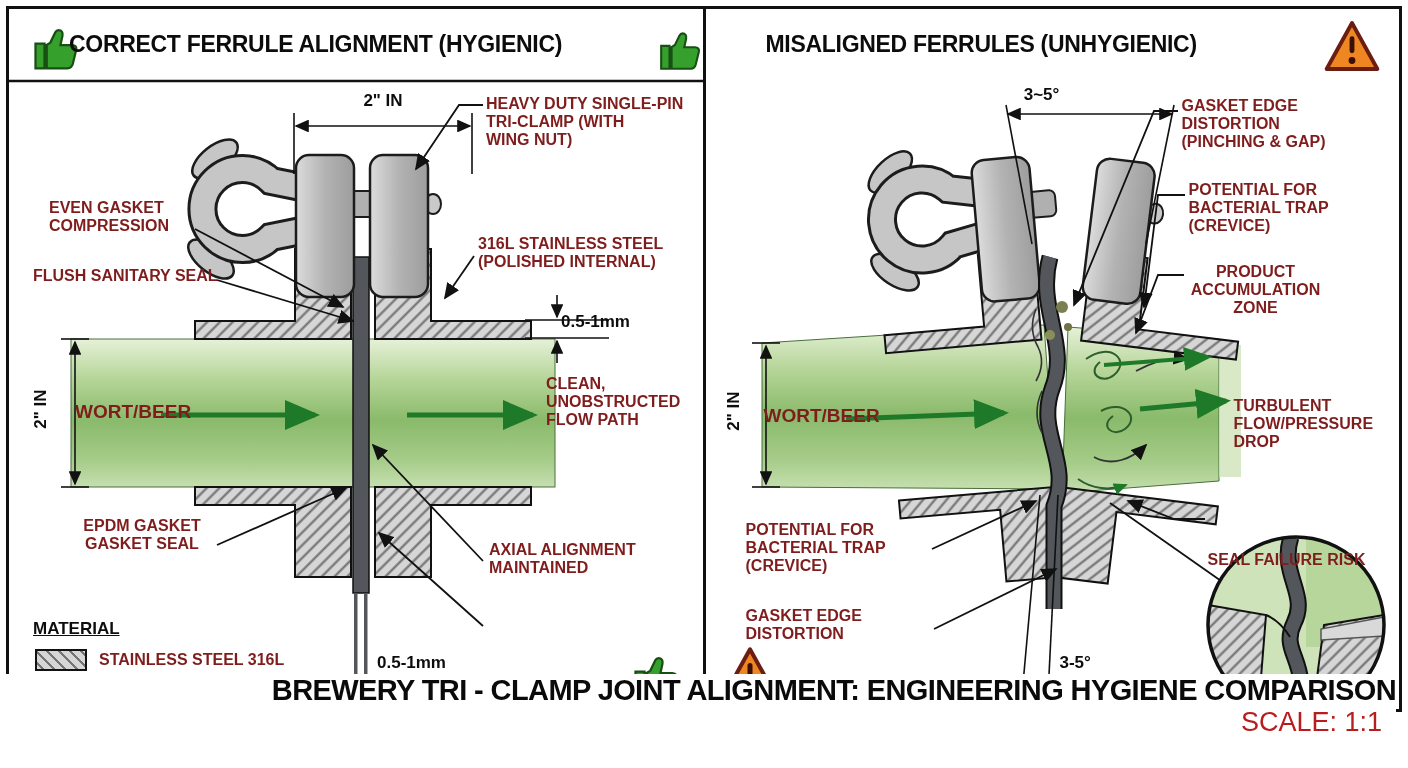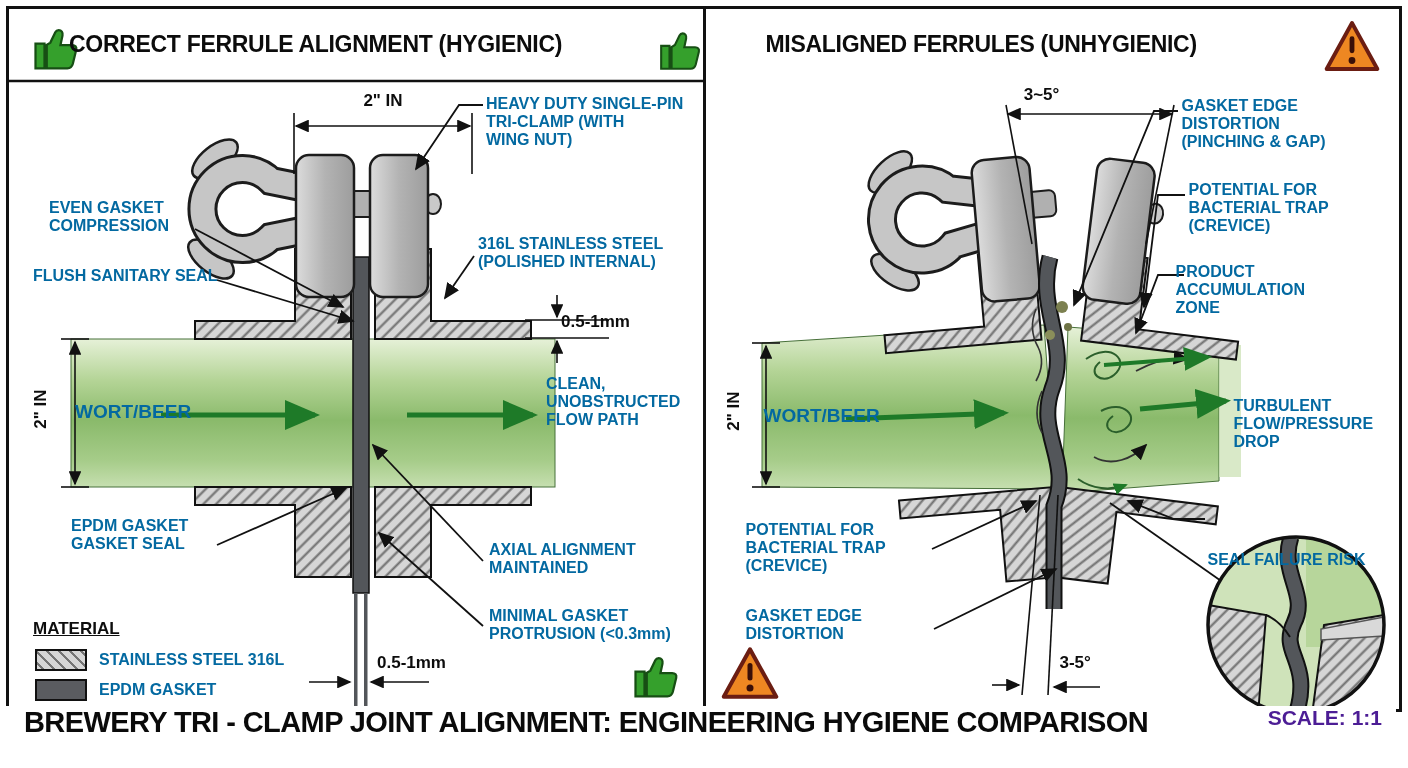--- a/index.html
+++ b/index.html
@@ -3,36 +3,36 @@
 <meta charset="utf-8">
 <style>
   html,body{margin:0;padding:0;background:#fff;width:1408px;height:768px;overflow:hidden;
     font-family:"Liberation Sans","DejaVu Sans",sans-serif;}
   .board{position:absolute;left:6px;top:6px;width:1390px;height:700px;border:3px solid #111;
     display:flex;background:#fff;}
   .panel{position:relative;flex:1 1 0;overflow:hidden;}
   .panel.right{border-left:3px solid #111;}
   .ptitle{position:absolute;top:22px;left:60px;right:60px;
     font-size:23px;font-weight:bold;letter-spacing:-.3px;color:#0c0c0c;white-space:nowrap;}
-  .lbl{position:absolute;font-weight:bold;font-size:16px;line-height:1.13;white-space:pre-line;color:#0369a1;}
+  .lbl{position:absolute;font-weight:bold;font-size:16px;line-height:1.13;white-space:pre-line;color:#7f1d1d;}
   .dim{position:absolute;font-weight:bold;font-size:17px;color:#0d0d0d;white-space:nowrap;}
   .big{font-size:19px;}
   .ra{text-align:left;}
-  .ca{text-align:left;}
+  .ca{text-align:center;}
   .vdim{transform:rotate(-90deg);transform-origin:center center;text-align:center;width:80px;}
   .icon{position:absolute;}
   svg.draw{position:absolute;left:0;top:0;}
   .legend-title{position:absolute;font-size:17px;font-weight:bold;text-decoration:underline;color:#0d0d0d;}
   .swatch{position:absolute;width:52px;height:22px;border:2px solid #111;box-sizing:border-box;}
   .swatch.hatched{background:repeating-linear-gradient(45deg,#d6d6d6 0 3px,#757575 3px 5px,#d6d6d6 5px 8px);}
   .swatch.solid{background:#5a5c60;}
-  .footer{position:absolute;left:6px;top:706px;width:1390px;height:50px;display:flex;
-    align-items:flex-start;justify-content:space-between;background:#fff;}
+  .footer{position:absolute;left:6px;top:674px;width:1390px;height:50px;display:flex;
+    align-items:flex-end;justify-content:space-between;background:#fff;flex-direction:column;}
   .ftitle{font-size:29px;font-weight:bold;letter-spacing:-.6px;color:#0a0a0a;padding-left:18px;white-space:nowrap;}
-  .fscale{font-size:21px;font-weight:bold;color:#4c1d95;padding-right:14px;white-space:nowrap;}
+  .fscale{font-size:27px;font-weight:normal;color:#b91c1c;padding-right:14px;white-space:nowrap;}
 </style>
 </head>
 <body>
 
 <div class="board">
 
   <div class="panel left">
 
     <svg class="draw" width="696" height="700" viewBox="0 0 696 700">
       <defs>
@@ -154,22 +154,20 @@
     <div class="dim" style="left:552px;top:303px;">0.5-1mm</div>
     <div class="dim vdim" style="left:-8px;top:390px;">2" IN</div>
     <div class="lbl big" style="left:66px;top:392px;">WORT/BEER</div>
     <div class="lbl" style="left:537px;top:366px;">CLEAN,
 UNOBSTRUCTED
 FLOW PATH</div>
     <div class="lbl ca" style="left:62px;top:508px;width:142px;">EPDM GASKET
 GASKET SEAL</div>
     <div class="lbl" style="left:480px;top:532px;">AXIAL ALIGNMENT
 MAINTAINED</div>
-    <div class="lbl" style="left:480px;top:598px;">MINIMAL GASKET
-PROTRUSION (&lt;0.3mm)</div>
     <div class="dim" style="left:368px;top:644px;">0.5-1mm</div>
 
     <div class="legend-title" style="left:24px;top:610px;">MATERIAL</div>
     <div class="swatch hatched" style="left:26px;top:640px;"></div>
     <div class="lbl" style="left:90px;top:642px;">STAINLESS STEEL 316L</div>
     <div class="swatch solid" style="left:26px;top:670px;"></div>
     <div class="lbl" style="left:90px;top:672px;">EPDM GASKET</div>
   </div>
 
   <div class="panel right">

